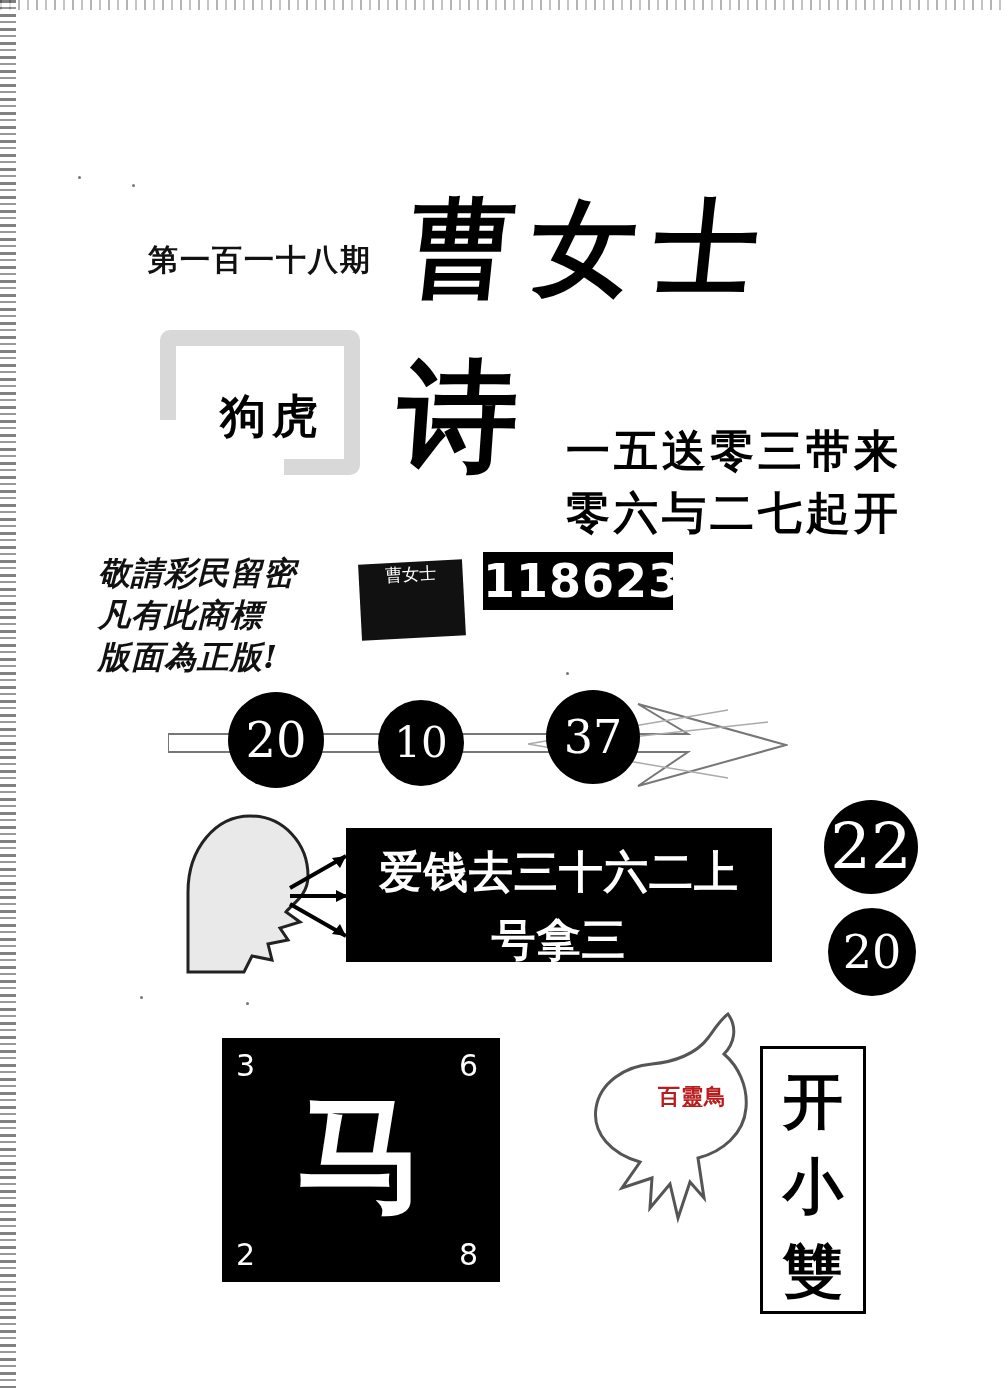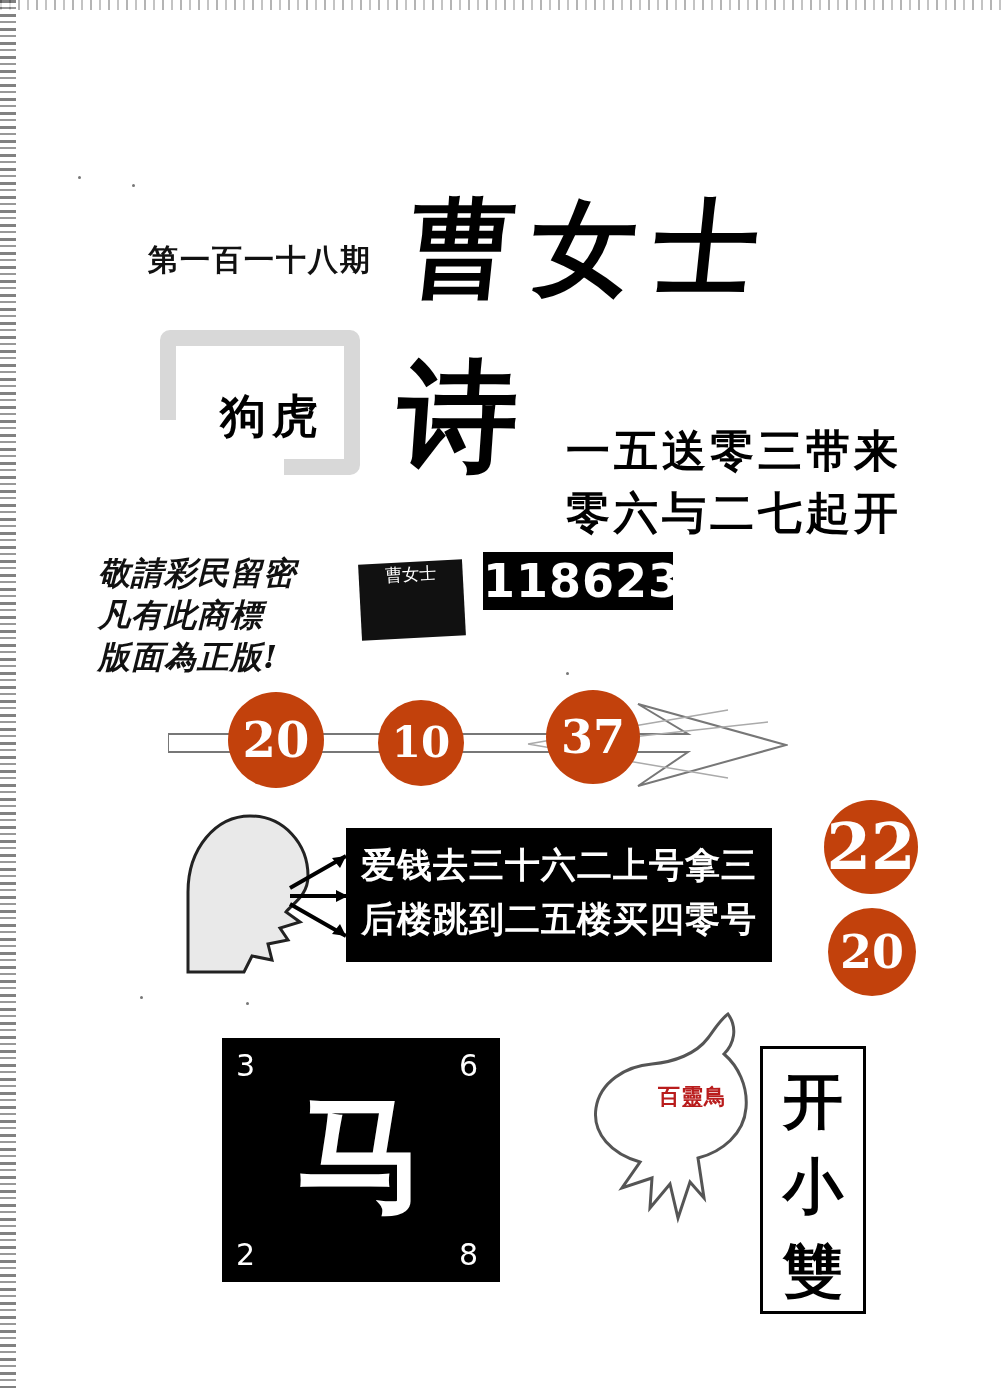--- a/index.html
+++ b/index.html
@@ -146,25 +146,25 @@
   }
   .arrow-band {
     position: absolute;
     left: 168px; top: 700px;
     width: 620px; height: 90px;
   }
   .arrow-band svg { display: block; }
   .ball {
     position: absolute;
     border-radius: 50%;
-    background: #c2410c;
-    color: #fff;
-    text-align: center;
-    font-family: "DejaVu Serif", serif;
-    font-weight: 700;
+    background: #000000;
+    color: #fff;
+    text-align: center;
+    font-family: "DejaVu Serif", serif;
+    font-weight: 400;
   }
   .ball.b1 { left: 228px; top: 692px;  width: 96px;  height: 96px;  font-size: 48px; line-height: 96px; }
   .ball.b2 { left: 378px; top: 700px;  width: 86px;  height: 86px;  font-size: 42px; line-height: 86px; }
   .ball.b3 { left: 546px; top: 690px;  width: 94px;  height: 94px;  font-size: 46px; line-height: 94px; }
   .ball.r1 { left: 822px; top: 690px;  width: 96px;  height: 96px;  font-size: 48px; line-height: 96px; }
   .ball.r2 { left: 824px; top: 800px;  width: 94px;  height: 94px;  font-size: 64px; line-height: 94px; }
   .ball.r3 { left: 828px; top: 908px;  width: 88px;  height: 88px;  font-size: 46px; line-height: 88px; }
   .head {
     position: absolute;
     left: 160px; top: 800px;
@@ -172,21 +172,21 @@
   }
   .speech {
     position: absolute;
     left: 346px; top: 828px;
     width: 426px; height: 134px;
     background: #000;
     color: #fff;
     padding: 10px 12px;
     box-sizing: border-box;
     font-family: "DejaVu Serif", serif;
-    font-size: 35px;
+    font-size: 44px;
     line-height: 1.55;
     letter-spacing: 1px;
     font-weight: 600;
     text-align: center;
   }
   .arrows-mouth {
     position: absolute;
     left: 286px; top: 840px;
     width: 70px; height: 110px;
   }

